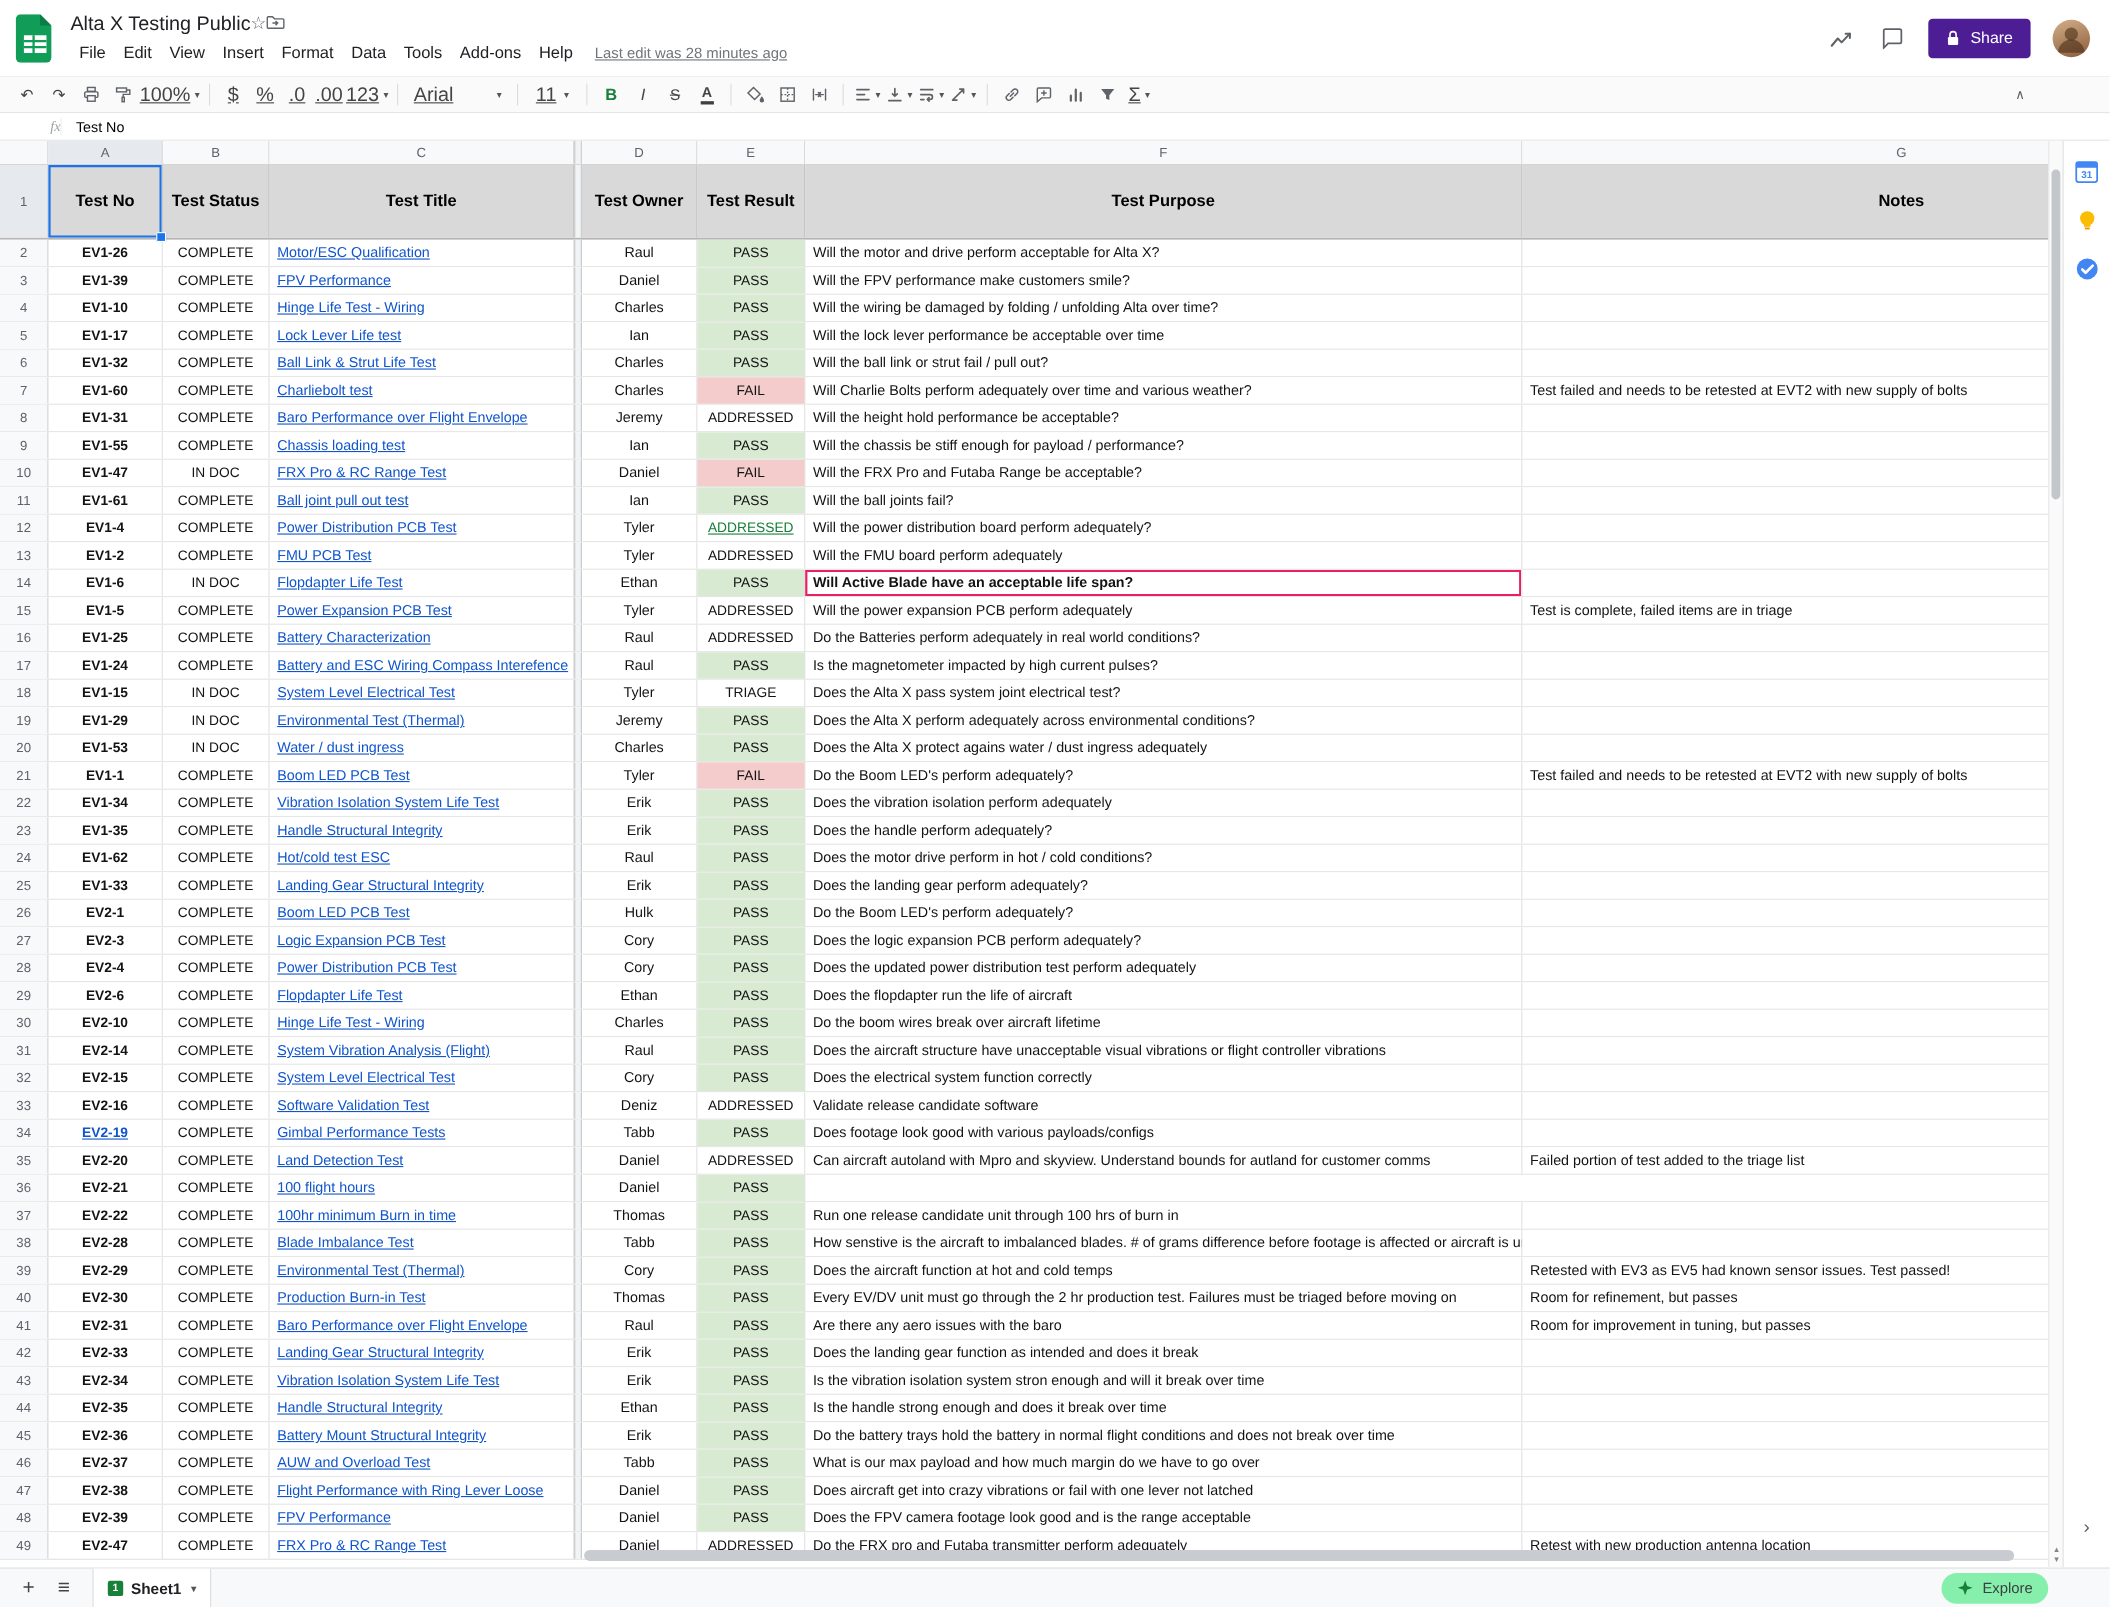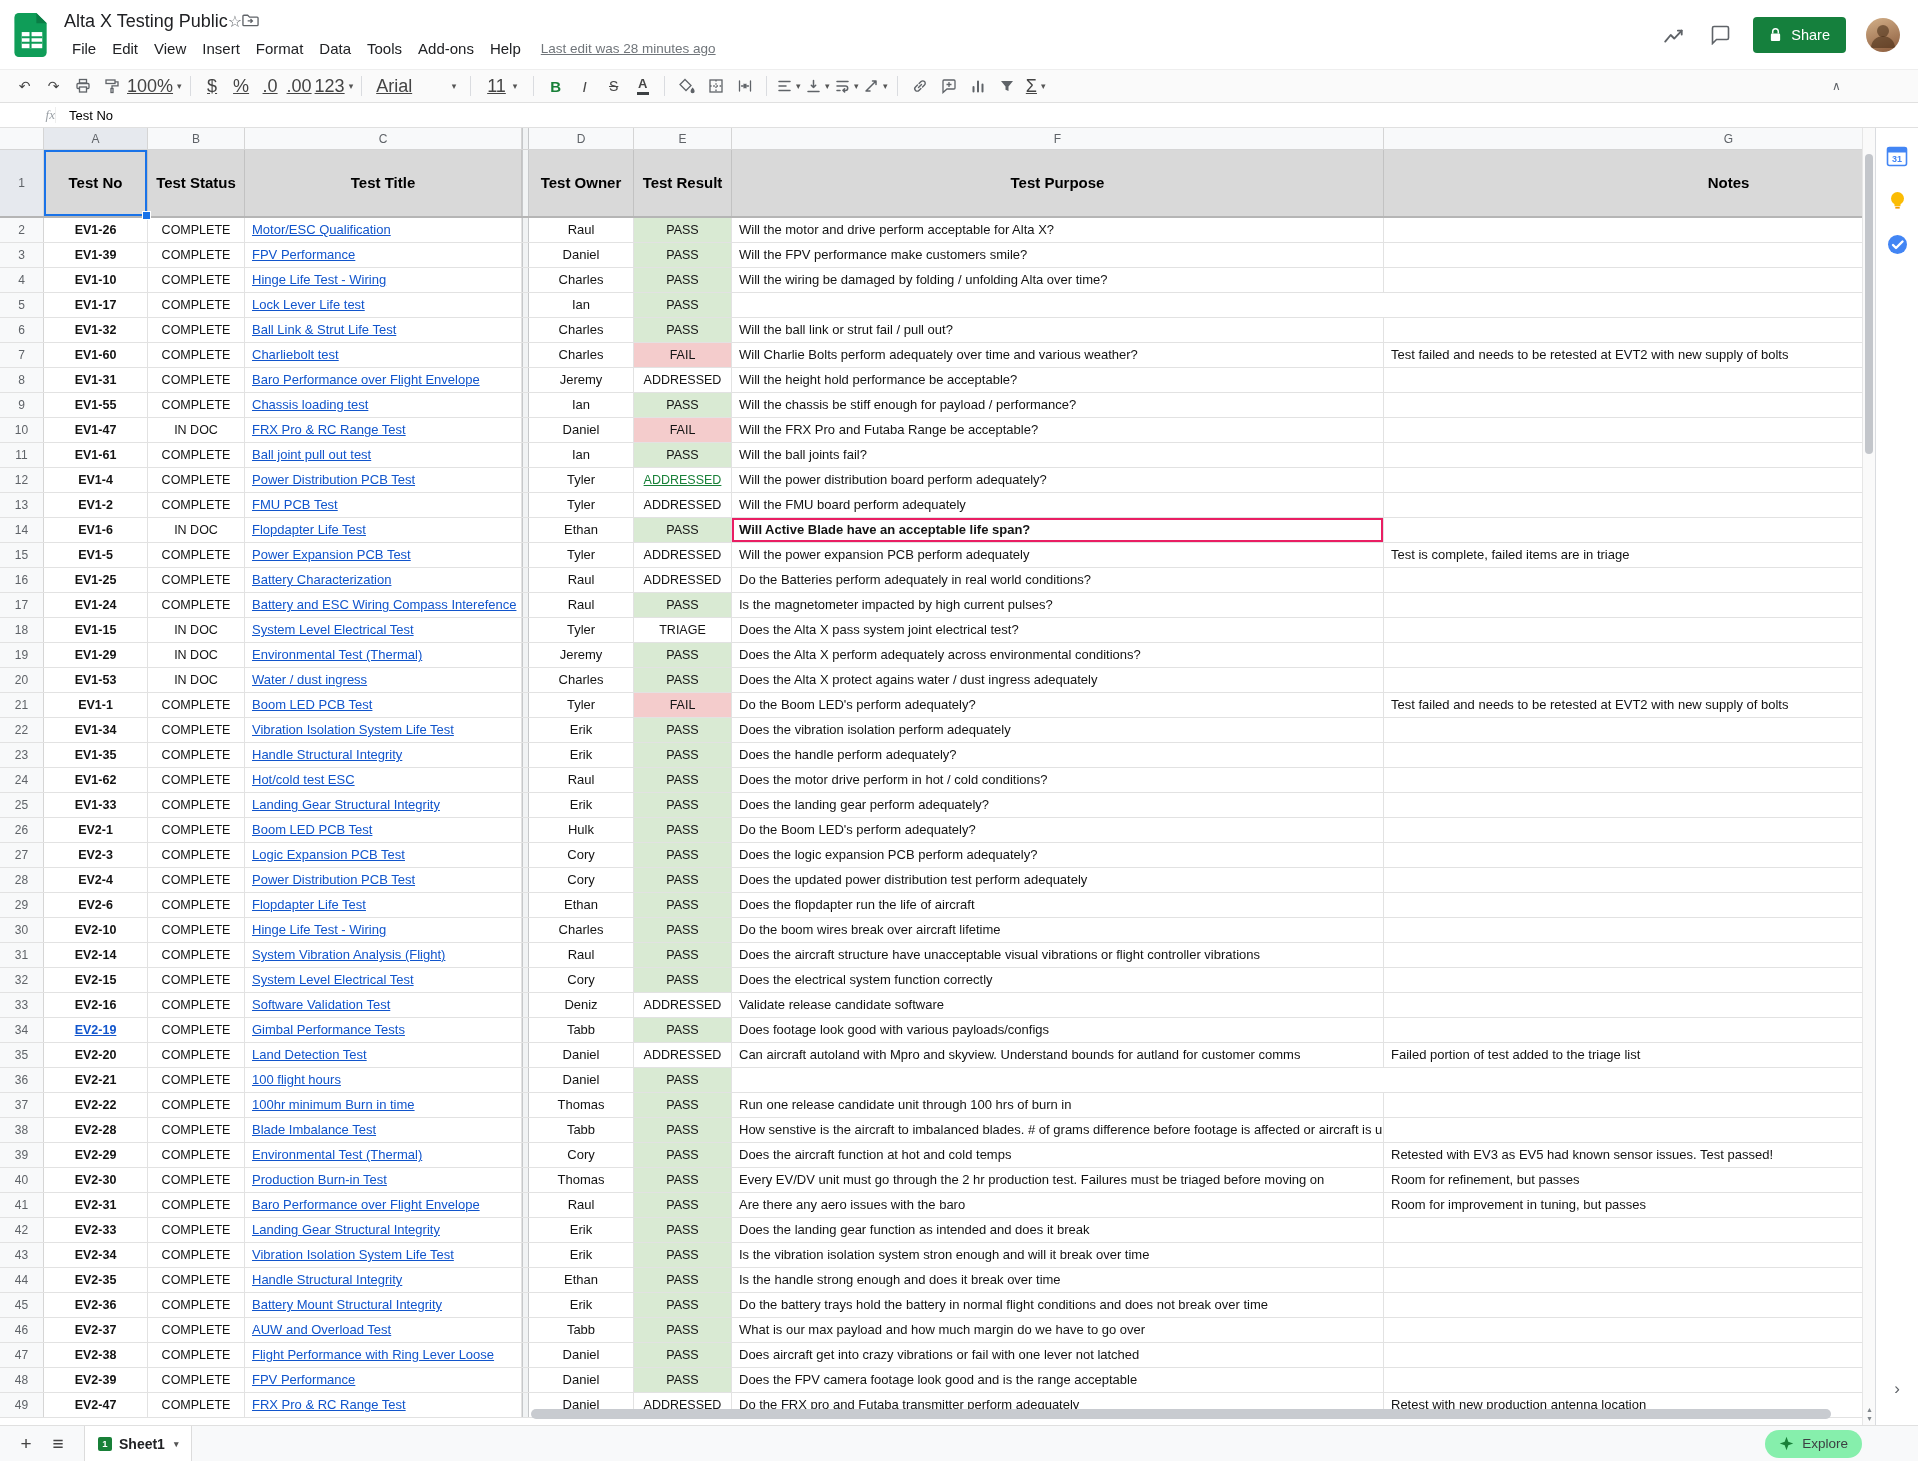--- a/index.html
+++ b/index.html
@@ -12,21 +12,21 @@
   .logo{width:36px;height:44px;flex:none;margin-right:14px;cursor:pointer;}
   .title-block{flex:1;display:flex;flex-direction:column;justify-content:center;min-width:0;}
   .title-row{display:flex;align-items:center;height:26px;}
   .doc-title{font-size:18px;color:#202124;white-space:nowrap;}
   .tb-ic{color:#5f6368;font-size:16px;line-height:1;cursor:pointer;}
   .menubar{display:flex;align-items:center;height:25px;margin-top:1px;}
   .menu-item{font-size:15px;color:#202124;padding:2px 8px;border-radius:4px;cursor:pointer;}
   .last-edit{font-size:13.5px;color:#70757a;text-decoration:underline;margin-left:12px;cursor:pointer;white-space:nowrap;}
   .topbar-right{display:flex;align-items:center;gap:20px;flex:none;}
   .icon-btn{width:26px;height:26px;display:flex;align-items:center;justify-content:center;cursor:pointer;}
-  .share-btn{display:flex;align-items:center;gap:9px;background:#15803d;color:#fff;border:none;
+  .share-btn{display:flex;align-items:center;gap:9px;background:#4c1d95;color:#fff;border:none;
     border-radius:4px;height:36px;padding:0 16px;font-size:14.5px;font-family:inherit;cursor:pointer;}
   .avatar{width:34px;height:34px;border-radius:50%;overflow:hidden;flex:none;cursor:pointer;
     background:linear-gradient(160deg,#d3b089,#8a5a3b);}
 
   
   .toolbar{height:34px;flex:none;display:flex;align-items:center;background:#fafafa;
     border-top:1px solid #eee;border-bottom:1px solid #e0e0e0;padding:0 10px;color:#444;}
   .tbtn{min-width:27px;height:26px;display:flex;align-items:center;justify-content:center;
     border-radius:3px;margin:0 1px;font-size:14px;color:#444;cursor:pointer;white-space:nowrap;}
   .tbtn svg{display:block;}
@@ -361,20 +361,21 @@
             <div class="cell cg"></div>
           </div>
           <div class="g-row">
             <div class="rn">5</div>
             <div class="cell ca">EV1-17</div>
             <div class="cell cb">COMPLETE</div>
             <div class="cell cc"><span class="cell-link">Lock Lever Life test</span></div>
             <div class="gap"></div>
             <div class="cell cd">Ian</div>
             <div class="cell ce" style="background: rgb(217, 234, 211);">PASS</div>
+            <div class="cell cf">Will the lock lever performance be acceptable over time</div>
             <div class="cell cg"></div>
           </div>
           <div class="g-row">
             <div class="rn">6</div>
             <div class="cell ca">EV1-32</div>
             <div class="cell cb">COMPLETE</div>
             <div class="cell cc"><span class="cell-link">Ball Link &amp; Strut Life Test</span></div>
             <div class="gap"></div>
             <div class="cell cd">Charles</div>
             <div class="cell ce" style="background: rgb(217, 234, 211);">PASS</div>

